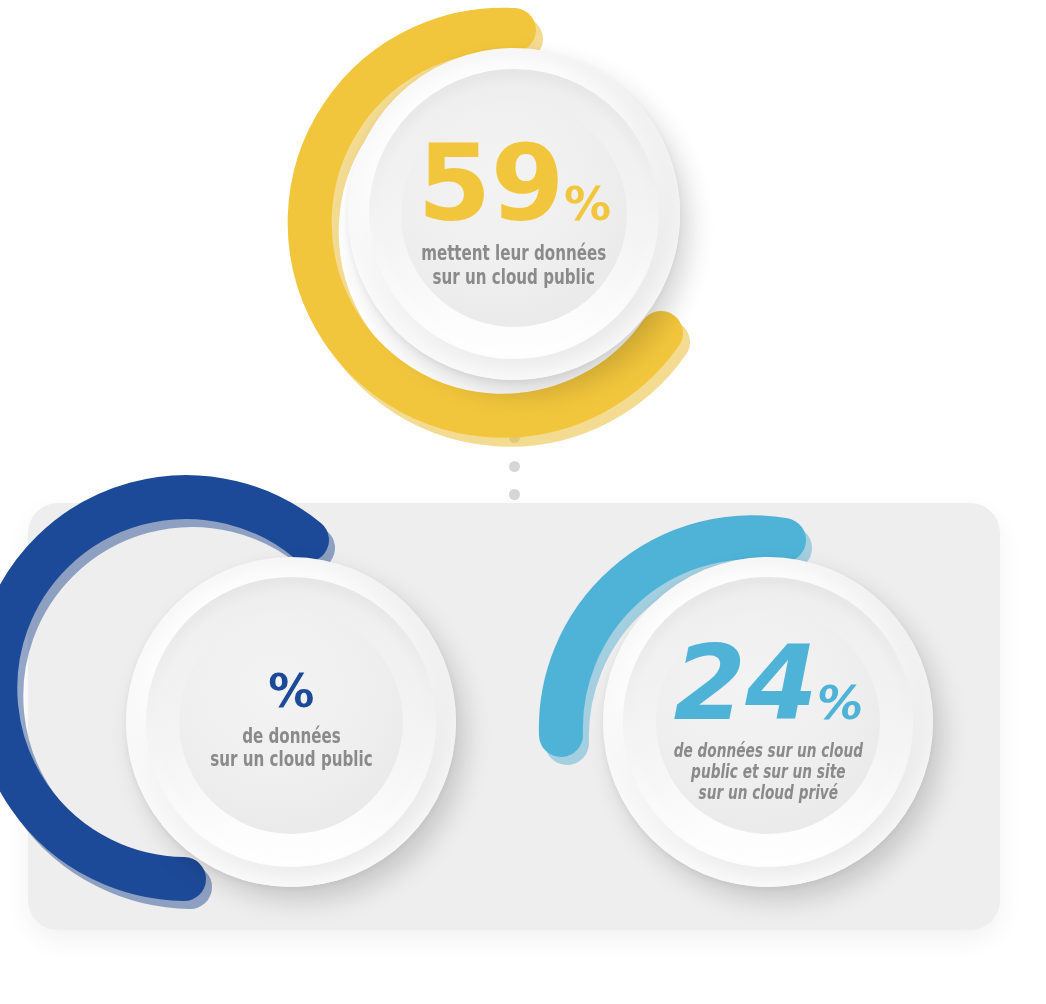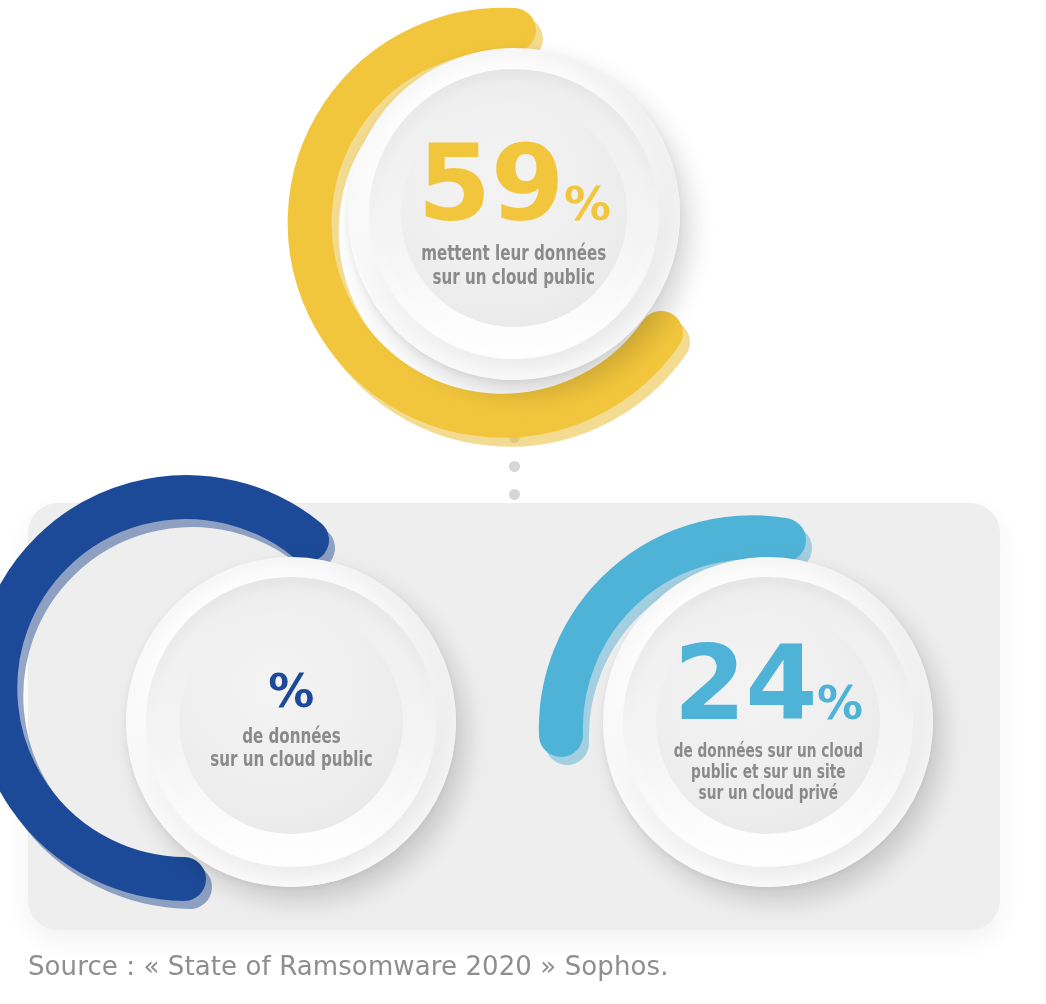--- a/index.html
+++ b/index.html
@@ -172,20 +172,21 @@
   #stat-private-to-public .value-num { font-size: 104px; }
   #stat-private-to-public .value-pct { font-size: 46px; }
   #stat-private-to-public .caption { font-size: 21px; margin-top: 14px; }
 
   
   #stat-hybrid {
     left: 535px;
     top: 520px;
     width: 420px;
     height: 400px;
+    font-style: italic;
   }
   #stat-hybrid .disc {
     left: 68px; top: 37px;
     width: 330px; height: 330px;
   }
   #stat-hybrid .plate { left: 68px; top: 37px; width: 330px; height: 330px; }
   #stat-hybrid .value-num { font-size: 104px; }
   #stat-hybrid .value-pct { font-size: 46px; }
   #stat-hybrid .caption { font-size: 19px; margin-top: 12px; }
 
@@ -278,15 +279,14 @@
         <span class="value-pct" style="color:#4FB3D8">%</span>
       </div>
       <div class="caption">
         <div>de données sur un cloud</div>
         <div>public et sur un site</div>
         <div>sur un cloud privé</div>
       </div>
     </div>
   </div>
 
-  <div class="source">Source : « State of Ramsomware 2020 » Sophos.</div>
 
 </div>
 
 </body></html>

